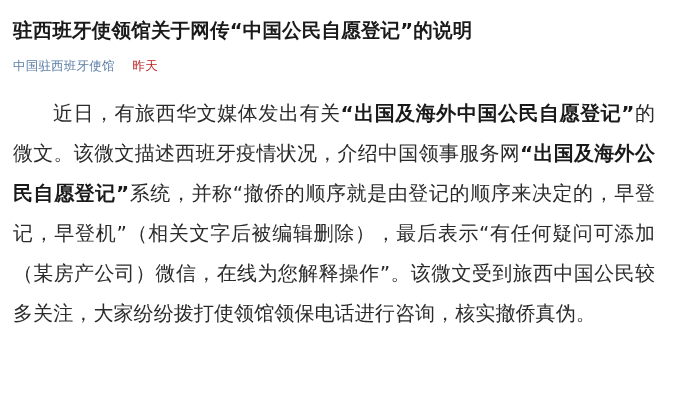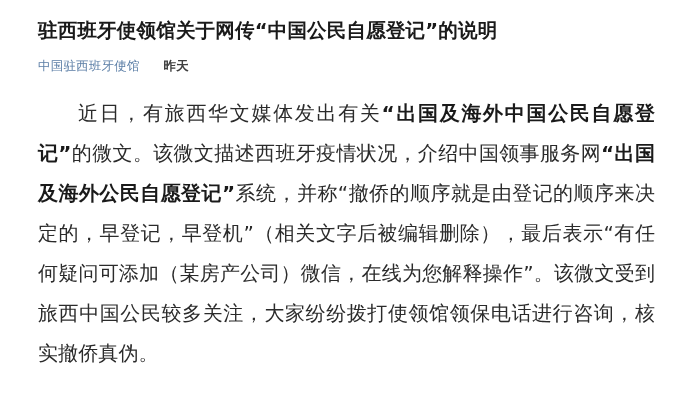--- a/index.html
+++ b/index.html
@@ -11,48 +11,47 @@
     height: 403px;
     background: #ffffff;
     font-family: "DejaVu Sans", "Liberation Sans", sans-serif;
     color: #222222;
     overflow: hidden;
   }
   .page {
     width: 677px;
     height: 403px;
     box-sizing: border-box;
-    padding: 18px 22px 0 38px;
+    padding: 18px 22px 0 13px;
     position: relative;
   }
   .article-title {
     font-size: 19.5px;
     font-weight: 700;
     color: #1a1a1a;
     line-height: 1.35;
     letter-spacing: 0.2px;
     margin: 0 0 14px 0;
     white-space: nowrap;
   }
   .meta-row {
     display: flex;
     align-items: baseline;
-    gap: 24px;
+    gap: 18px;
     margin-bottom: 18px;
   }
   .meta-source {
     font-size: 12.5px;
     color: #5b7ea6;
     letter-spacing: 0.2px;
   }
   .meta-time {
     font-size: 12.5px;
-    color: #404040;
+    color: #b91c1c;
     letter-spacing: 0.2px;
-    font-weight: bold;
   }
   .body-text {
     font-size: 20px;
     line-height: 2.0;
     color: #2b2b2b;
     text-align: justify;
     text-justify: inter-ideograph;
     margin: 0 0 14px 0;
     letter-spacing: 0.1px;
   }

